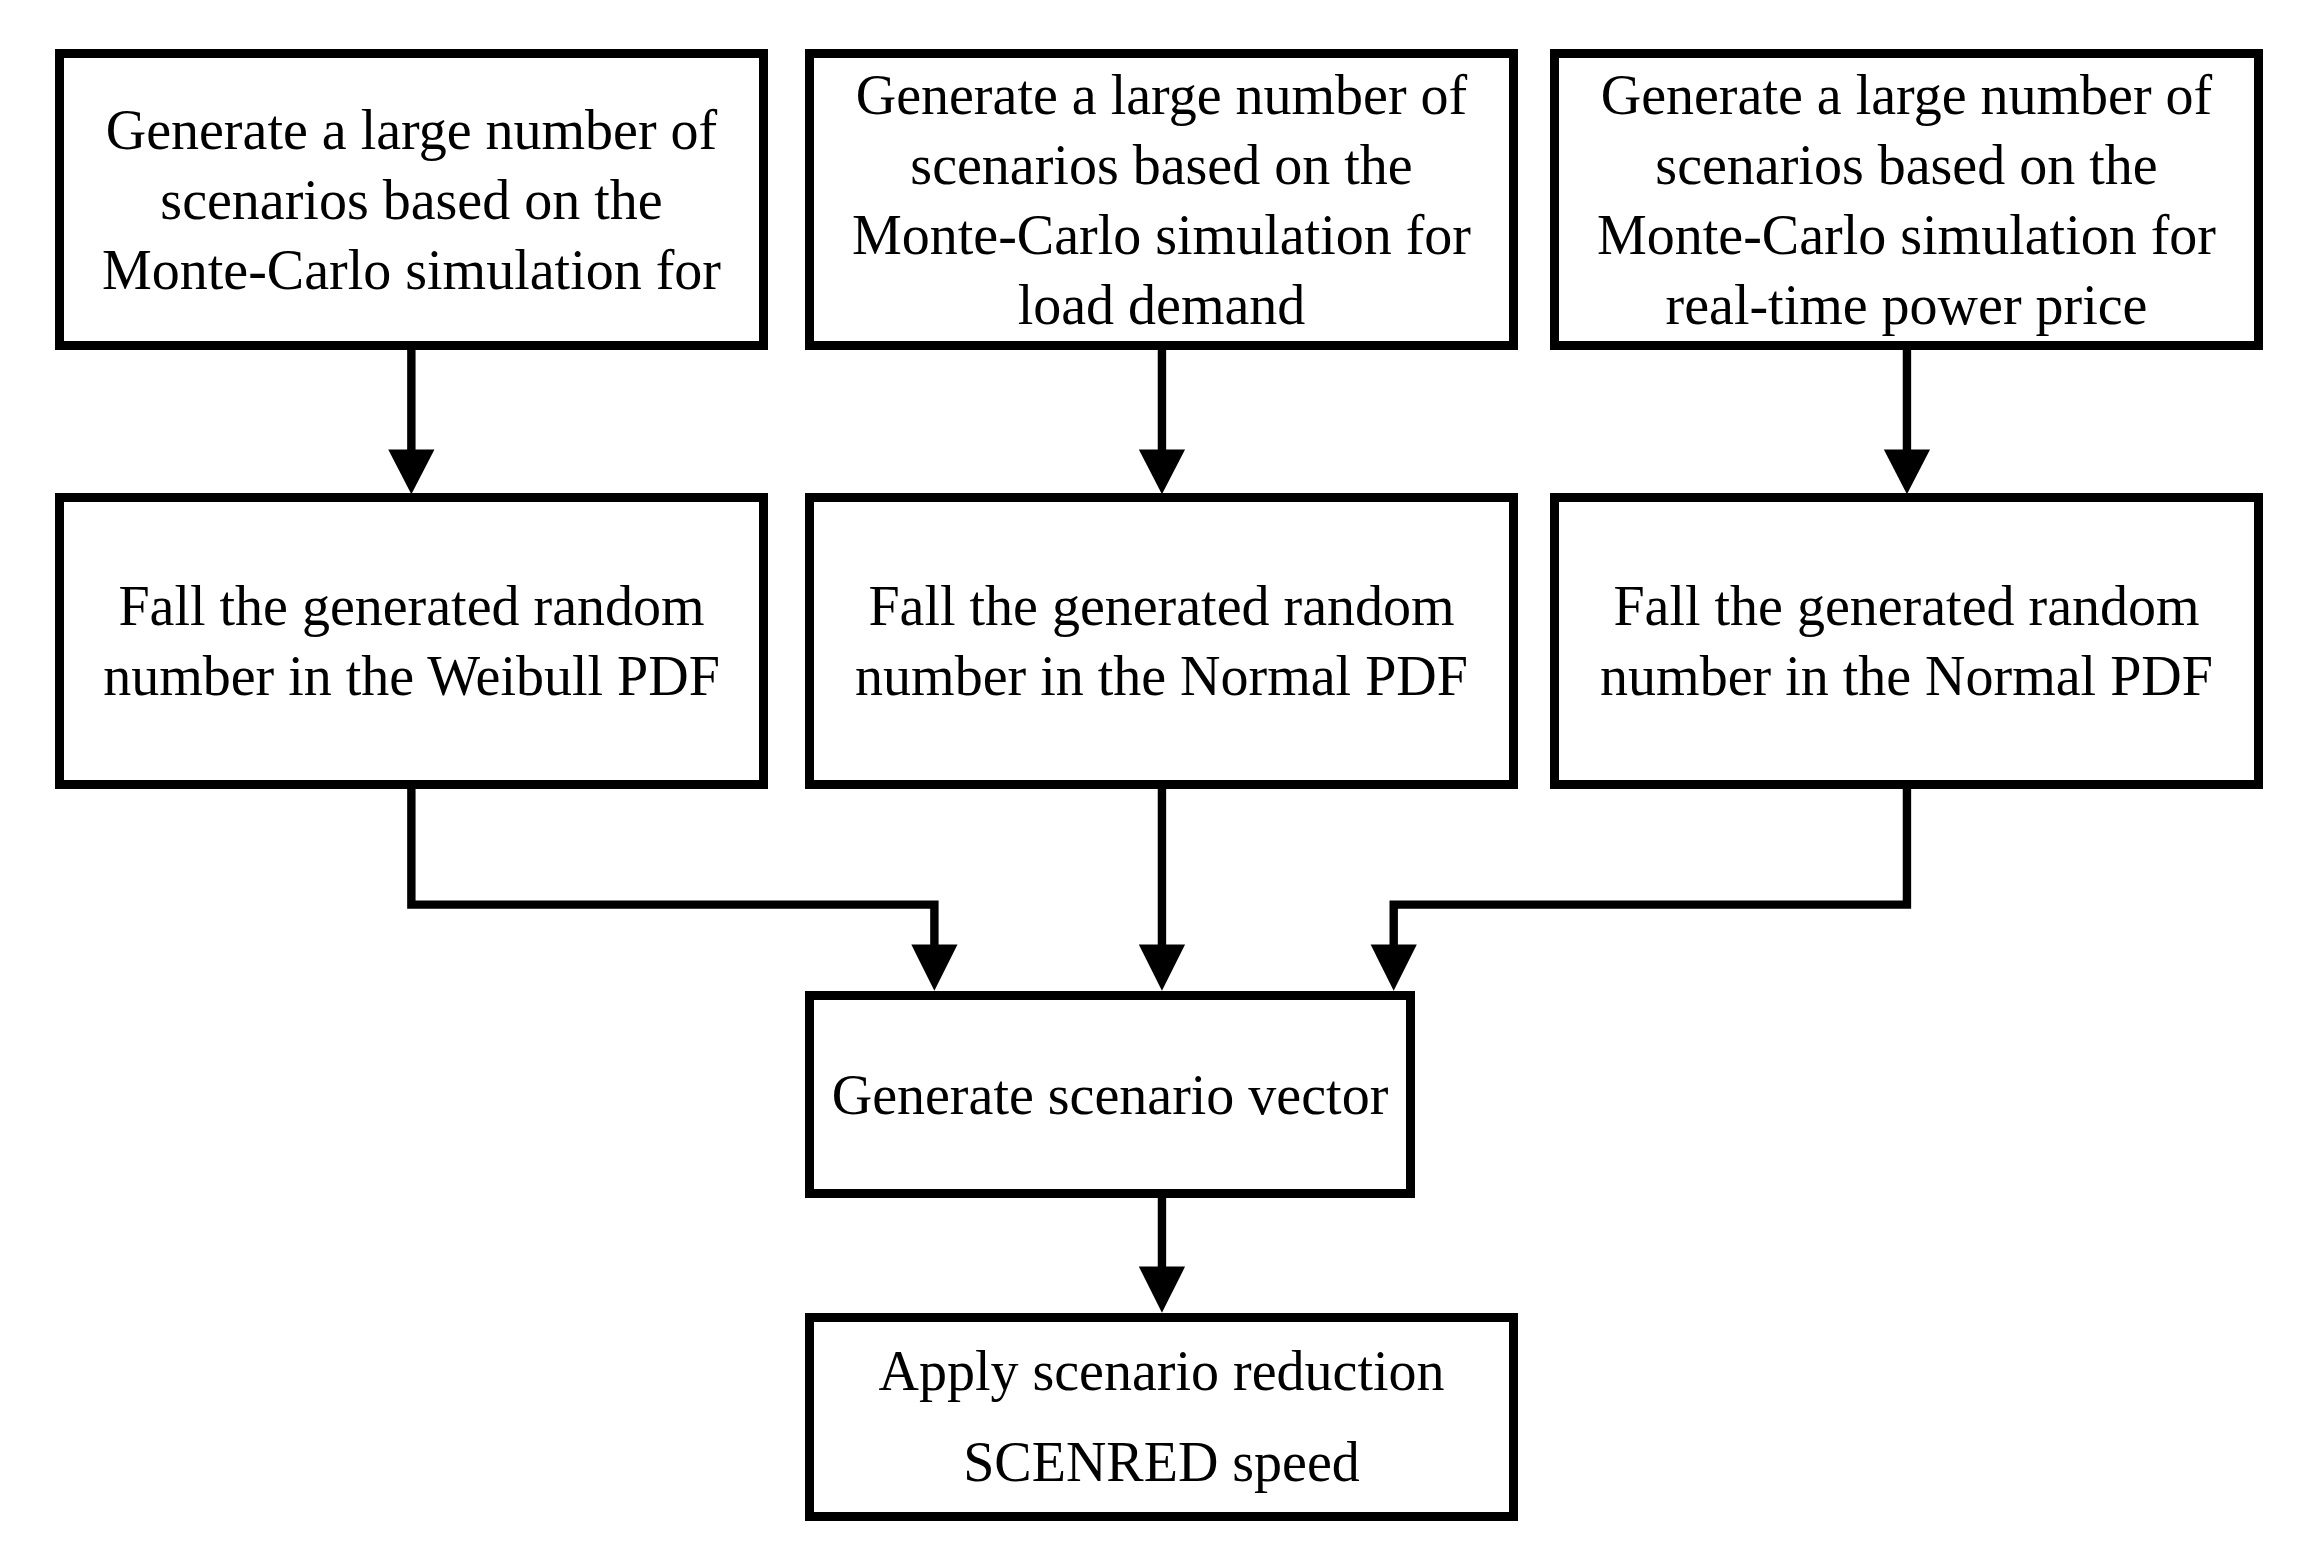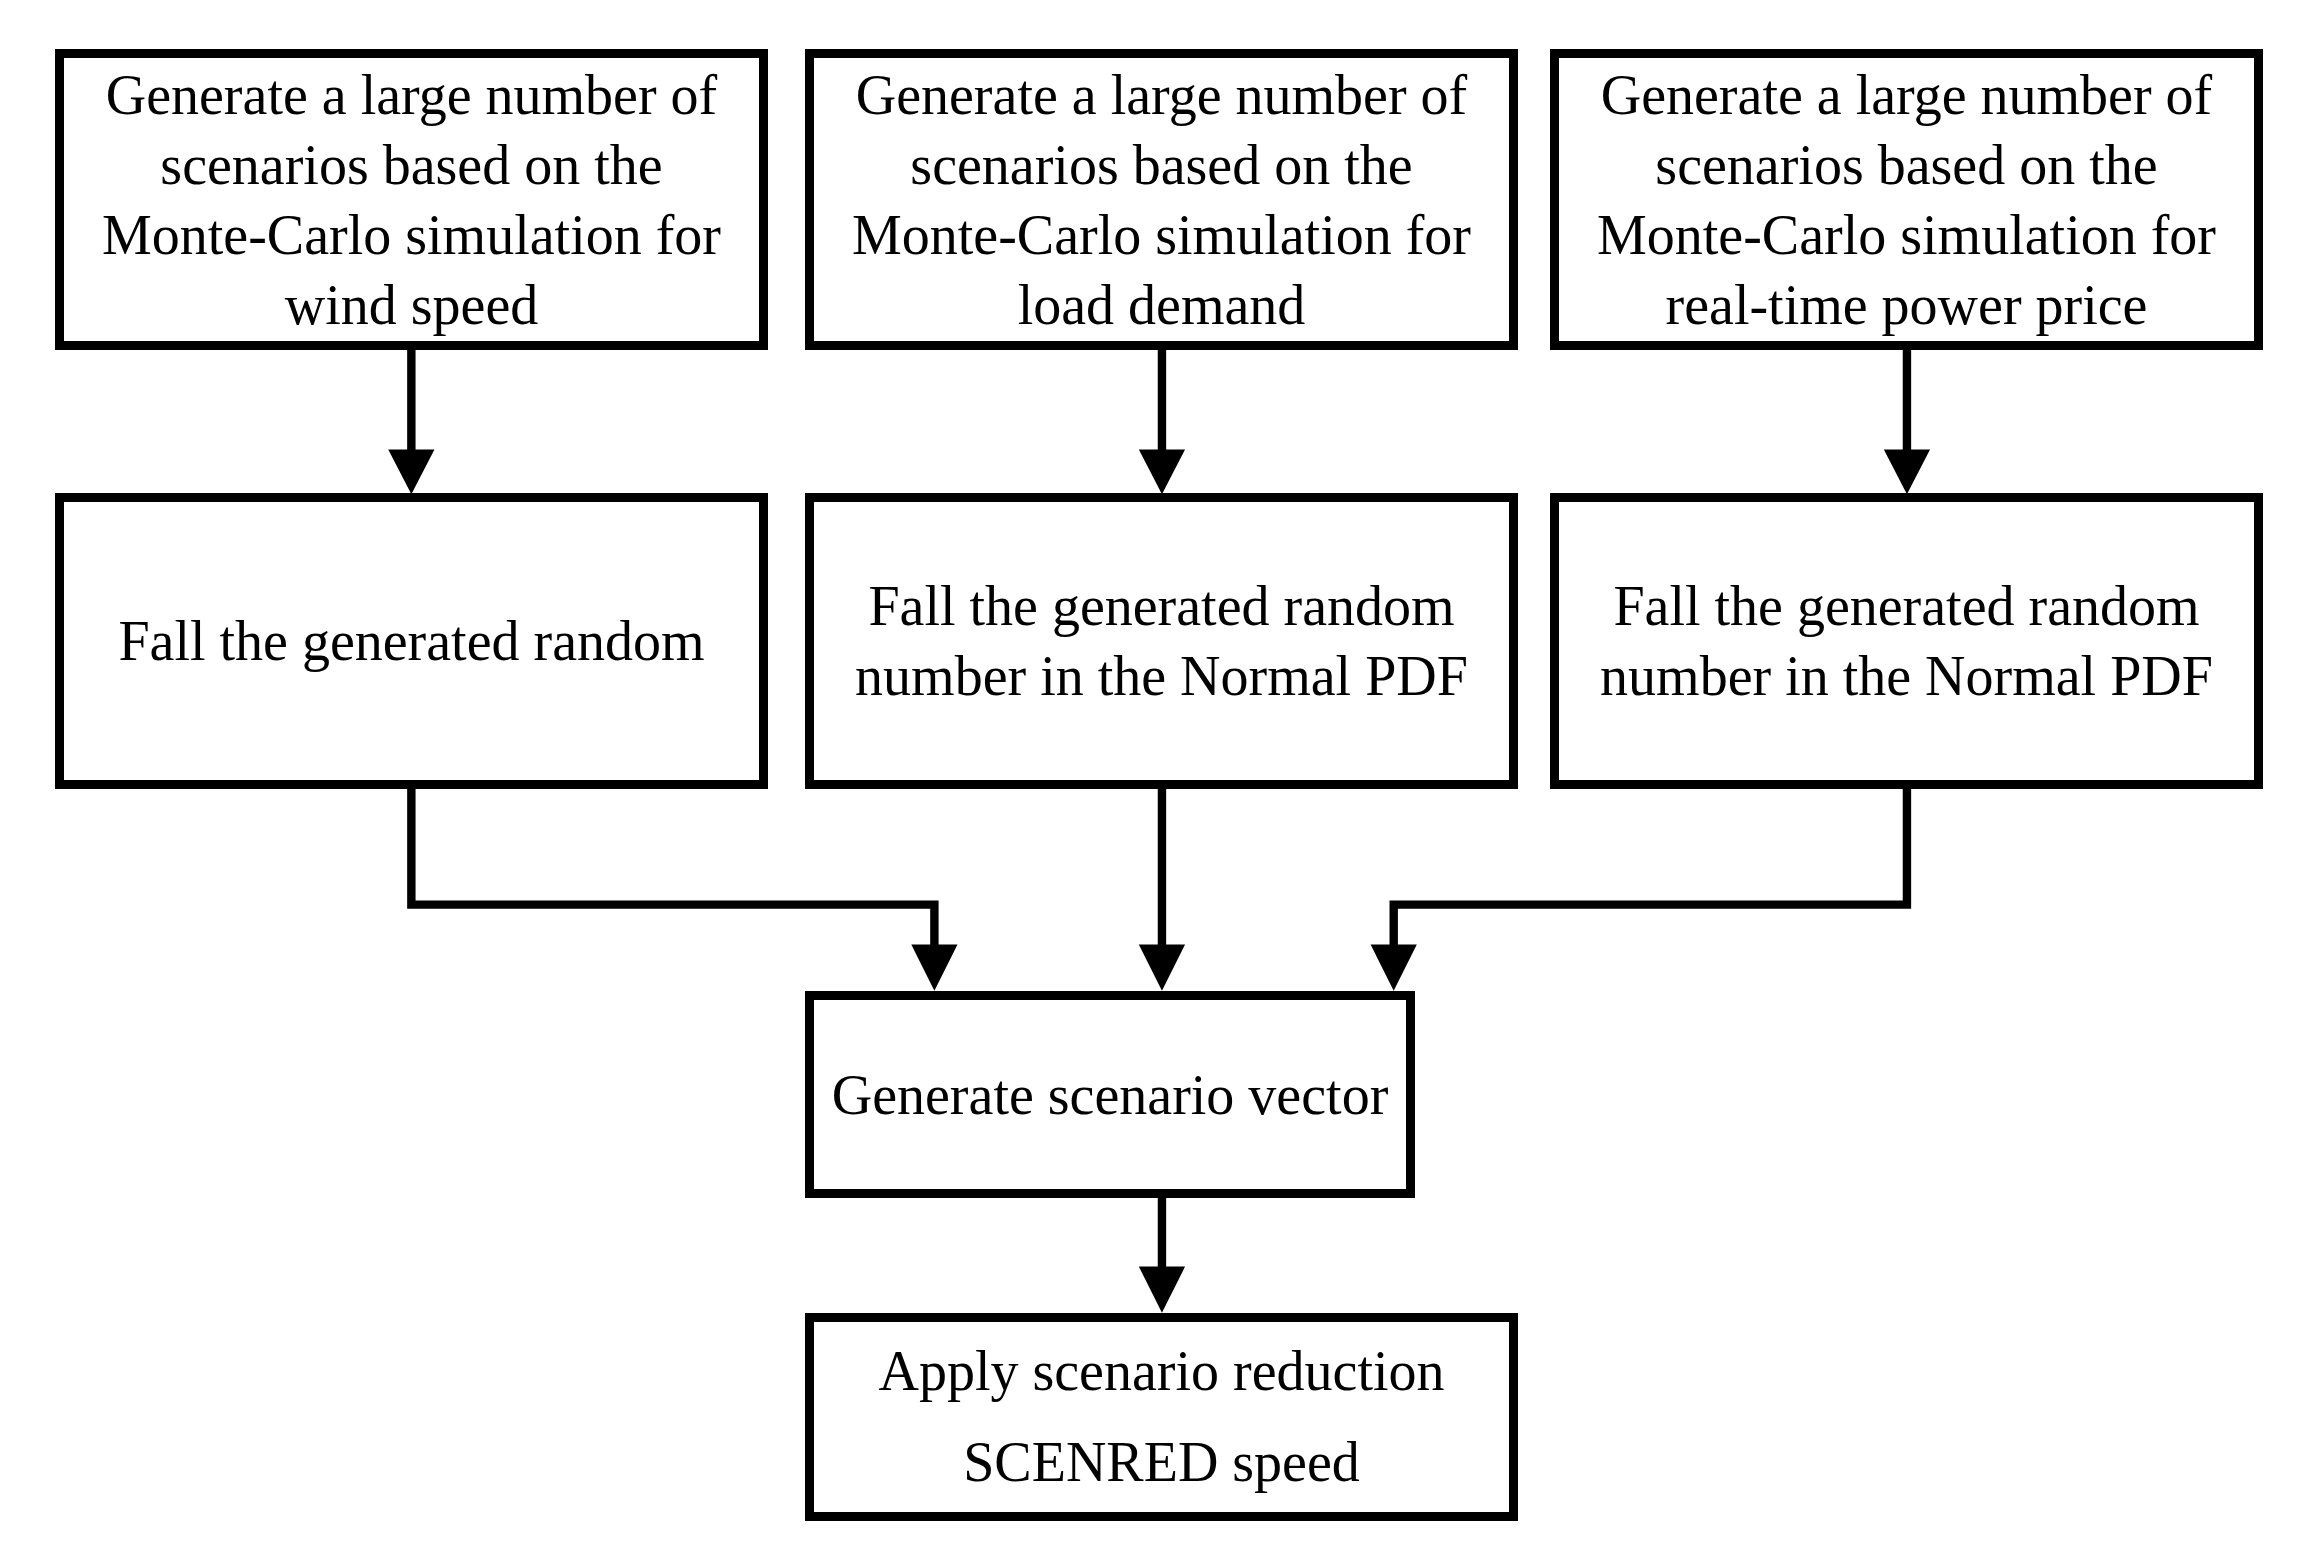--- a/index.html
+++ b/index.html
@@ -94,39 +94,39 @@
     <g>
       <path d="M1659 1705 V1813"></path>
       <polygon points="1626,1809 1692,1809 1659,1875"></polygon>
     </g>
   </svg>
 
   <div class="node node-wind">
     <div>Generate a large number of</div>
     <div>scenarios based on the</div>
     <div>Monte-Carlo simulation for</div>
-    <div>wind speed</div>
   </div>
 
   <div class="node node-load">
     <div>Generate a large number of</div>
     <div>scenarios based on the</div>
     <div>Monte-Carlo simulation for</div>
     <div>load demand</div>
   </div>
 
   <div class="node node-price">
     <div>Generate a large number of</div>
     <div>scenarios based on the</div>
     <div>Monte-Carlo simulation for</div>
     <div>real-time power price</div>
   </div>
 
   <div class="node node-weibull">
     <div>Fall the generated random</div>
+    <div>number in the Weibull PDF</div>
   </div>
 
   <div class="node node-normal-load">
     <div>Fall the generated random</div>
     <div>number in the Normal PDF</div>
   </div>
 
   <div class="node node-normal-price">
     <div>Fall the generated random</div>
     <div>number in the Normal PDF</div>

